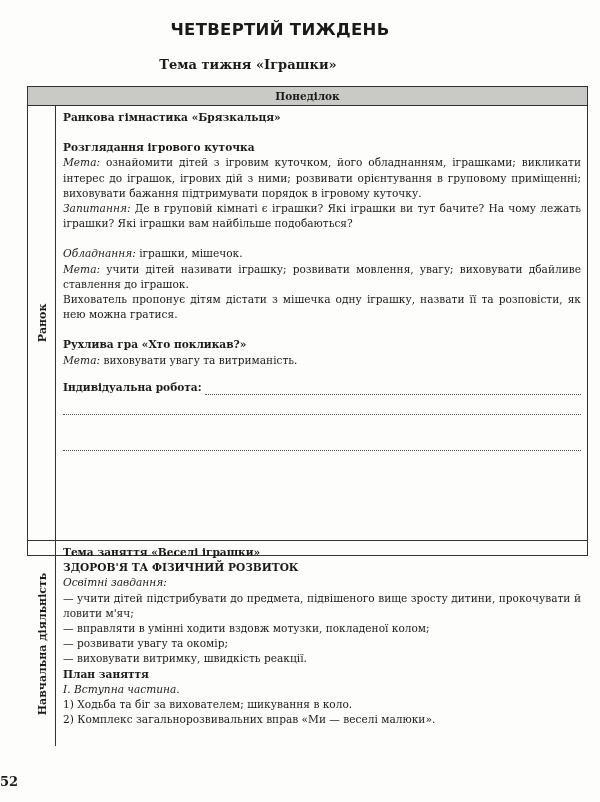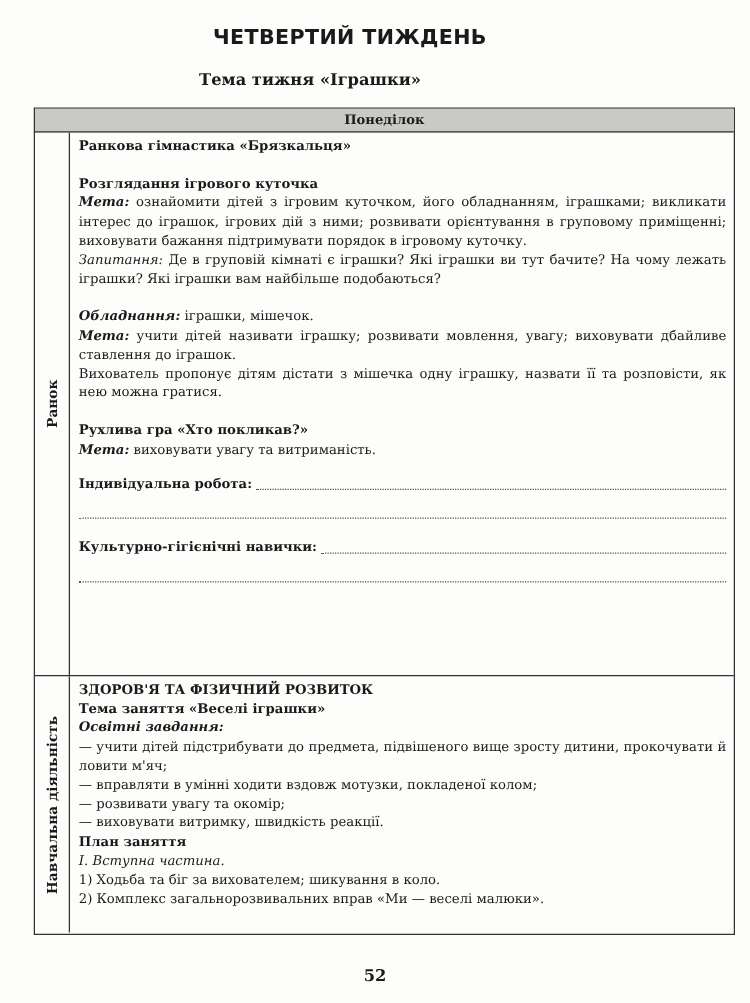--- a/index.html
+++ b/index.html
@@ -2,43 +2,43 @@
 <html><head>
 <meta charset="utf-8">
 <style>
   html, body { margin: 0; padding: 0; background: #fdfdfb; }
   body { width: 600px; height: 802px; position: relative; overflow: hidden;
          font-family: "DejaVu Serif", "Liberation Serif", serif; color: #1a1a1a; }
   .h1 { position: absolute; top: 20px; left: 0; width: 560px; text-align: center;
         font-family: "DejaVu Sans", sans-serif; font-weight: bold; font-size: 16.5px; letter-spacing: 0.3px; }
   .h2 { position: absolute; top: 57px; left: 0; width: 496px; text-align: center;
         font-weight: bold; font-size: 13px; }
-  .tbl { position: absolute; left: 27px; top: 86px; width: 561px; height: 662px;
+  .tbl { position: absolute; left: 27px; top: 86px; width: 561px; height: 470px;
          border: 1.5px solid #333; box-sizing: border-box; }
   .day-header { position: absolute; left: 0; top: 0; width: 100%; height: 19px;
         background: #c9c9c6; border-bottom: 1.5px solid #333; box-sizing: border-box;
         text-align: center; font-weight: bold; font-size: 10.5px; line-height: 18px; }
   .section { position: absolute; left: 0; width: 100%; box-sizing: border-box; }
   .sec-morning { top: 19px; height: 435px; border-bottom: 1.5px solid #333; }
   .sec-lesson { top: 454px; height: 205px; }
   .side { position: absolute; left: 0; top: 0; width: 28px; height: 100%;
           border-right: 1.2px solid #333; box-sizing: border-box; }
   .side-label { position: absolute; left: 50%; top: 50%; white-space: nowrap;
         transform: translate(-50%, -50%) rotate(-90deg); font-weight: bold; font-size: 11px; }
   .content { position: absolute; left: 35px; right: 6px; top: 4px;
              font-size: 10.6px; line-height: 15.2px; text-align: justify; }
   .content p { margin: 0; }
   .gap { height: 15px; }
   .b { font-weight: bold; }
-  .bi { font-weight: bold; font-style: italic; }
+  .bi { font-weight: normal; font-style: italic; }
   .i { font-style: italic; }
-  .dots { display: flex; align-items: flex-start; }
+  .dots { display: flex; align-items: flex-end; }
   .dots .fill { flex: 1; border-bottom: 1px dotted #555; margin-left: 3px; height: 11px; }
   .dotline { border-bottom: 1px dotted #555; height: 15px; margin-bottom: 8px; }
-  .pagenum { position: absolute; top: 774px; left: 0; width: 600px; text-align: center;
+  .pagenum { position: absolute; top: 774px; left: 0; width: 600px; 
              font-weight: bold; font-size: 13px; }
 </style>
 </head>
 <body>
 
 <div class="h1">ЧЕТВЕРТИЙ ТИЖДЕНЬ</div>
 <div class="h2">Тема тижня «Іграшки»</div>
 
 <div class="tbl">
   <div class="day-header">Понеділок</div>
@@ -60,35 +60,31 @@
       <div class="gap"></div>
       <p class="b">Рухлива гра «Хто покликав?»</p>
       <p><span class="bi">Мета:</span><span> виховувати увагу та витриманість.</span></p>
       <div class="gap" style="height:12px"></div>
       <div class="dots">
         <span class="b">Індивідуальна робота:</span>
           <span class="fill"></span>
       </div>
       <div class="dotline" style="margin-top:4px"></div>
       <div class="gap" style="height:8px"></div>
-      <div class="dots">
-        <span class="b">Культурно-гігієнічні навички:</span>
-          <span class="fill"></span>
-      </div>
       <div class="dotline" style="margin-top:4px"></div>
     </div>
   </div>
 
   <div class="section sec-lesson">
     <div class="side">
       <div class="side-label">Навчальна діяльність</div>
     </div>
     <div class="content">
+      <p class="b">Тема заняття «Веселі іграшки»</p>
       <p class="b" style="font-family:'DejaVu Serif',serif">ЗДОРОВ'Я ТА ФІЗИЧНИЙ РОЗВИТОК</p>
-      <p class="b">Тема заняття «Веселі іграшки»</p>
       <p class="bi">Освітні завдання:</p>
       <p>— учити дітей підстрибувати до предмета, підвішеного вище зросту дитини, прокочувати й ловити м'яч;</p>
       <p>— вправляти в умінні ходити вздовж мотузки, покладеної колом;</p>
       <p>— розвивати увагу та окомір;</p>
       <p>— виховувати витримку, швидкість реакції.</p>
       <p class="b">План заняття</p>
       <p class="i">І. Вступна частина.</p>
       <p>1) Ходьба та біг за вихователем; шикування в коло.</p>
       <p>2) Комплекс загальнорозвивальних вправ «Ми — веселі малюки».</p>
     </div>

